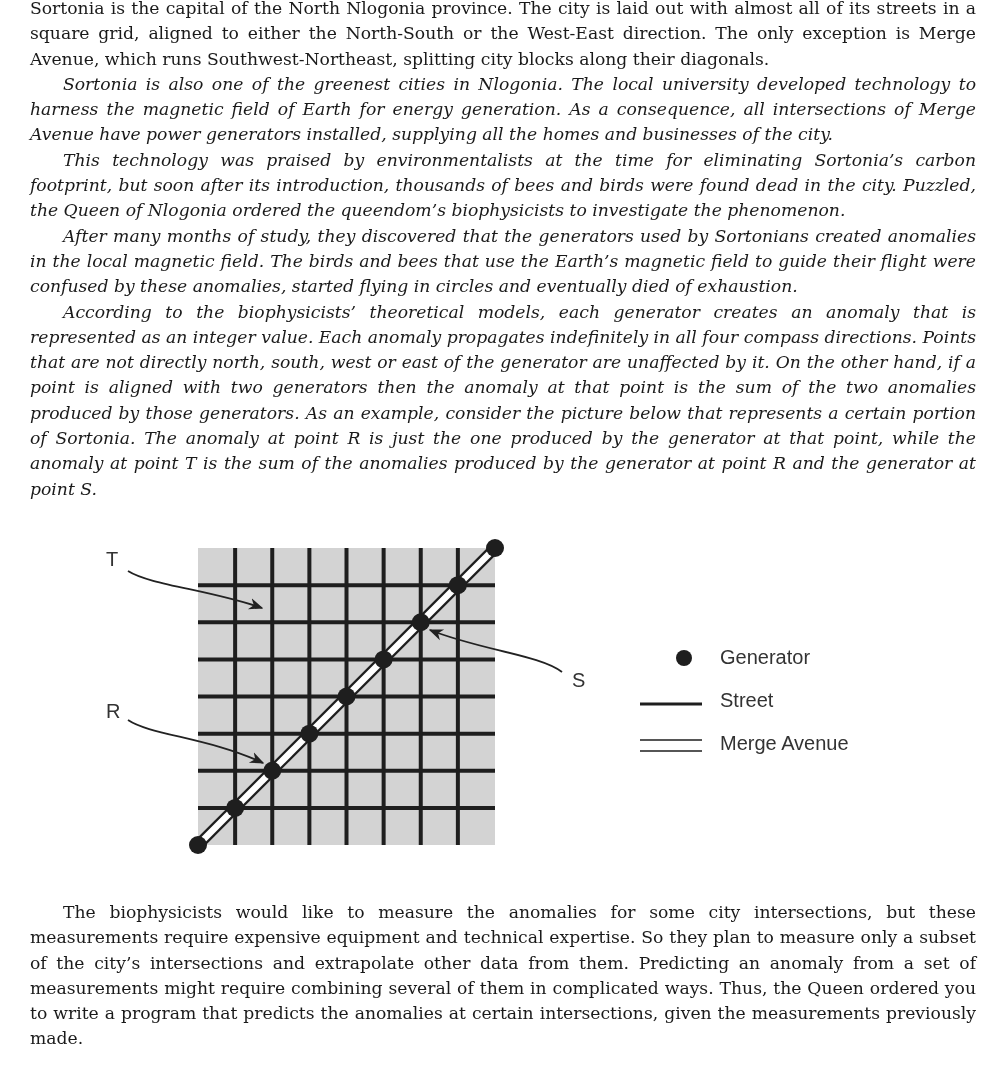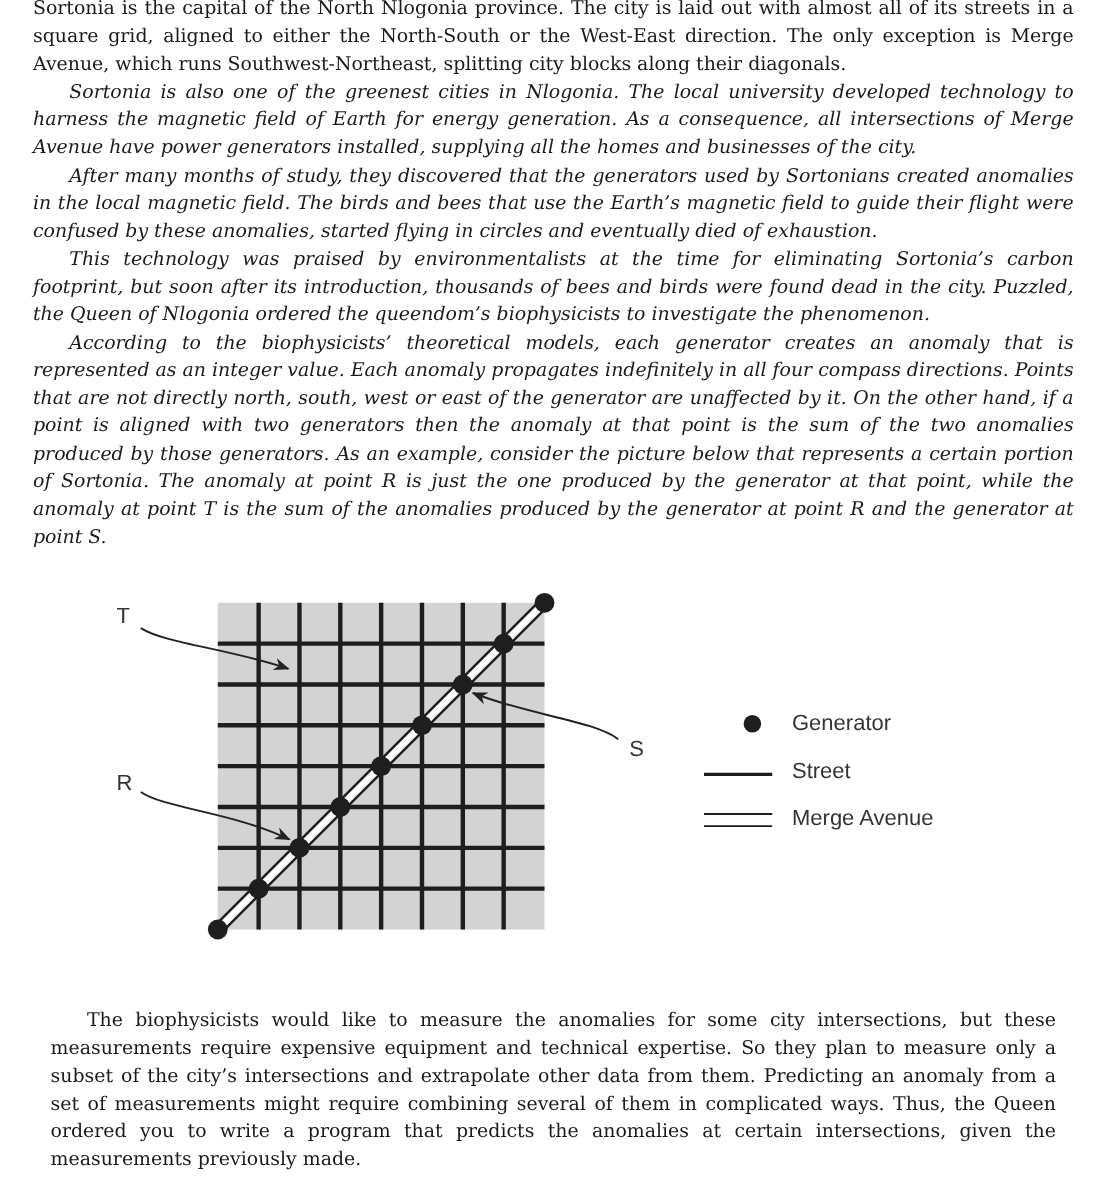--- a/index.html
+++ b/index.html
@@ -15,30 +15,30 @@
   #figure {
     position: absolute; left: 0; top: 0; width: 1006px; height: 1088px;
     pointer-events: none;
   }
   #figure text { font-family: "Liberation Sans", "DejaVu Sans", sans-serif; fill: #333333; }
   .bottom-text {
     position: absolute; left: 30px; top: 900px; width: 946px;
     font-family: "DejaVu Serif", "Liberation Serif", serif;
     font-size: 17.2px; line-height: 25.3px; color: #1a1a1a; text-align: justify;
   }
-  .bottom-text p { margin: 16px; text-indent: 33px; }
+  .bottom-text p { margin: 0; text-indent: 33px; }
 </style>
 </head>
 <body>
 
 <div class="page">
   <p>Sortonia is the capital of the North Nlogonia province. The city is laid out with almost all of its streets in a square grid, aligned to either the North-South or the West-East direction. The only exception is Merge Avenue, which runs Southwest-Northeast, splitting city blocks along their diagonals.</p>
   <p class="indent">Sortonia is also one of the greenest cities in Nlogonia. The local university developed technology to harness the magnetic field of Earth for energy generation. As a consequence, all intersections of Merge Avenue have power generators installed, supplying all the homes and businesses of the city.</p>
+  <p class="indent">This technology was praised by environmentalists at the time for eliminating Sortonia’s carbon footprint, but soon after its introduction, thousands of bees and birds were found dead in the city. Puzzled, the Queen of Nlogonia ordered the queendom’s biophysicists to investigate the phenomenon.</p>
   <p class="indent">After many months of study, they discovered that the generators used by Sortonians created anomalies in the local magnetic field. The birds and bees that use the Earth’s magnetic field to guide their flight were confused by these anomalies, started flying in circles and eventually died of exhaustion.</p>
-  <p class="indent">This technology was praised by environmentalists at the time for eliminating Sortonia’s carbon footprint, but soon after its introduction, thousands of bees and birds were found dead in the city. Puzzled, the Queen of Nlogonia ordered the queendom’s biophysicists to investigate the phenomenon.</p>
   <p class="indent">According to the biophysicists’ theoretical models, each generator creates an anomaly that is represented as an integer value. Each anomaly propagates indefinitely in all four compass directions. Points that are not directly north, south, west or east of the generator are unaffected by it. On the other hand, if a point is aligned with two generators then the anomaly at that point is the sum of the two anomalies produced by those generators. As an example, consider the picture below that represents a certain portion of Sortonia. The anomaly at point R is just the one produced by the generator at that point, while the anomaly at point T is the sum of the anomalies produced by the generator at point R and the generator at point S.</p>
 </div>
 
 <svg id="figure" width="1006" height="1088" viewBox="0 0 1006 1088" xmlns="http://www.w3.org/2000/svg">
   <defs>
     <marker id="arrowhead" viewBox="0 0 10 10" refX="9" refY="5" markerWidth="8" markerHeight="8" orient="auto-start-reverse">
       <path d="M0,1 L10,5 L0,9 L3,5 z" fill="#222"></path>
     </marker>
   </defs>
   <g id="grid-group">

